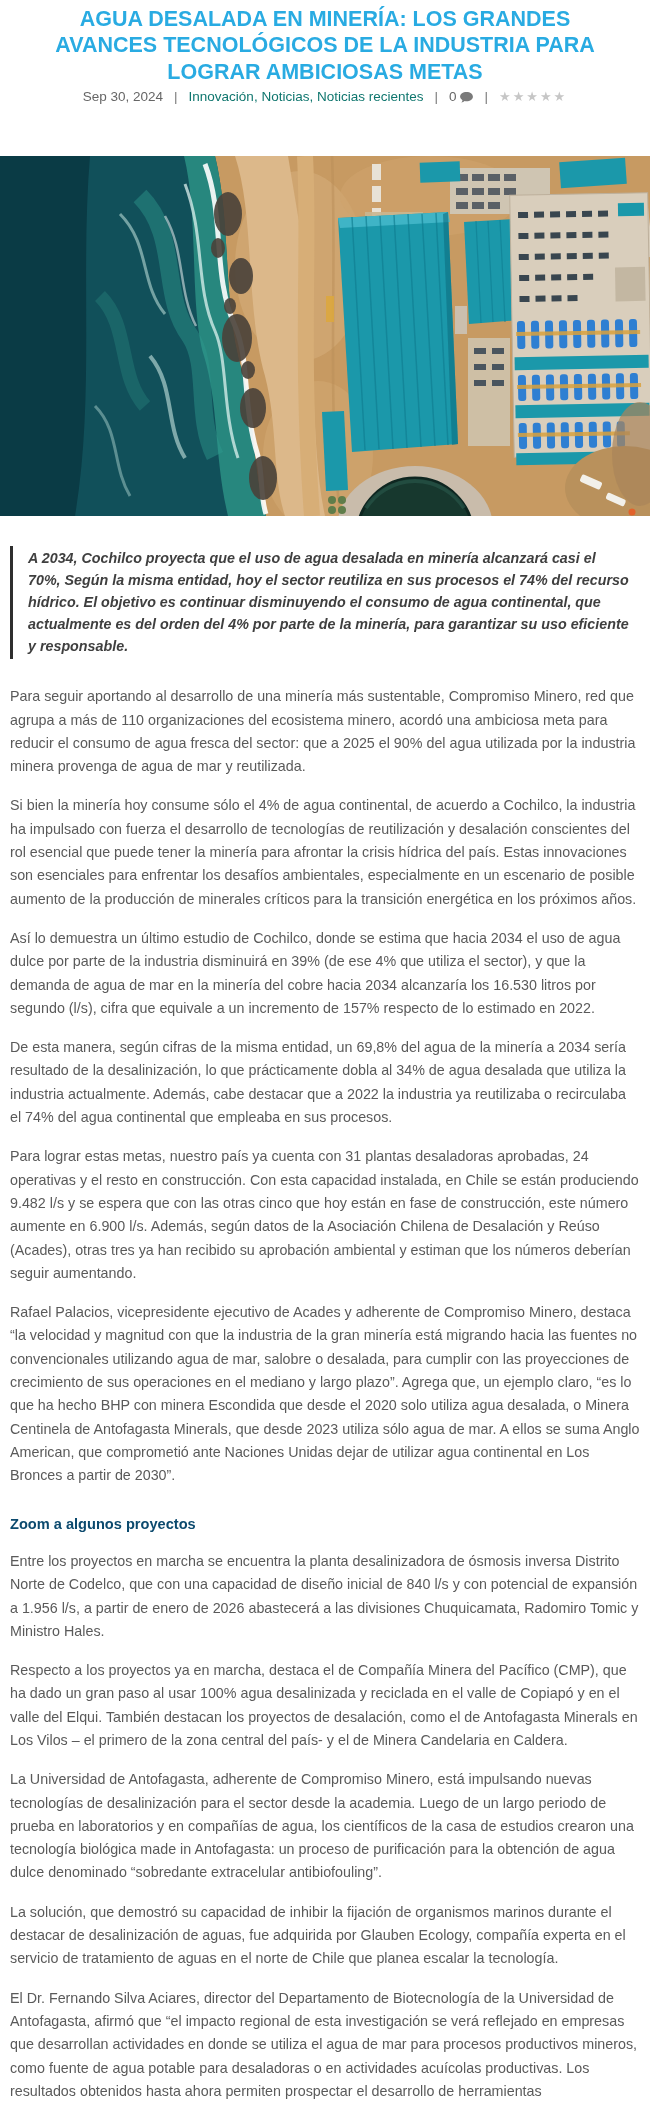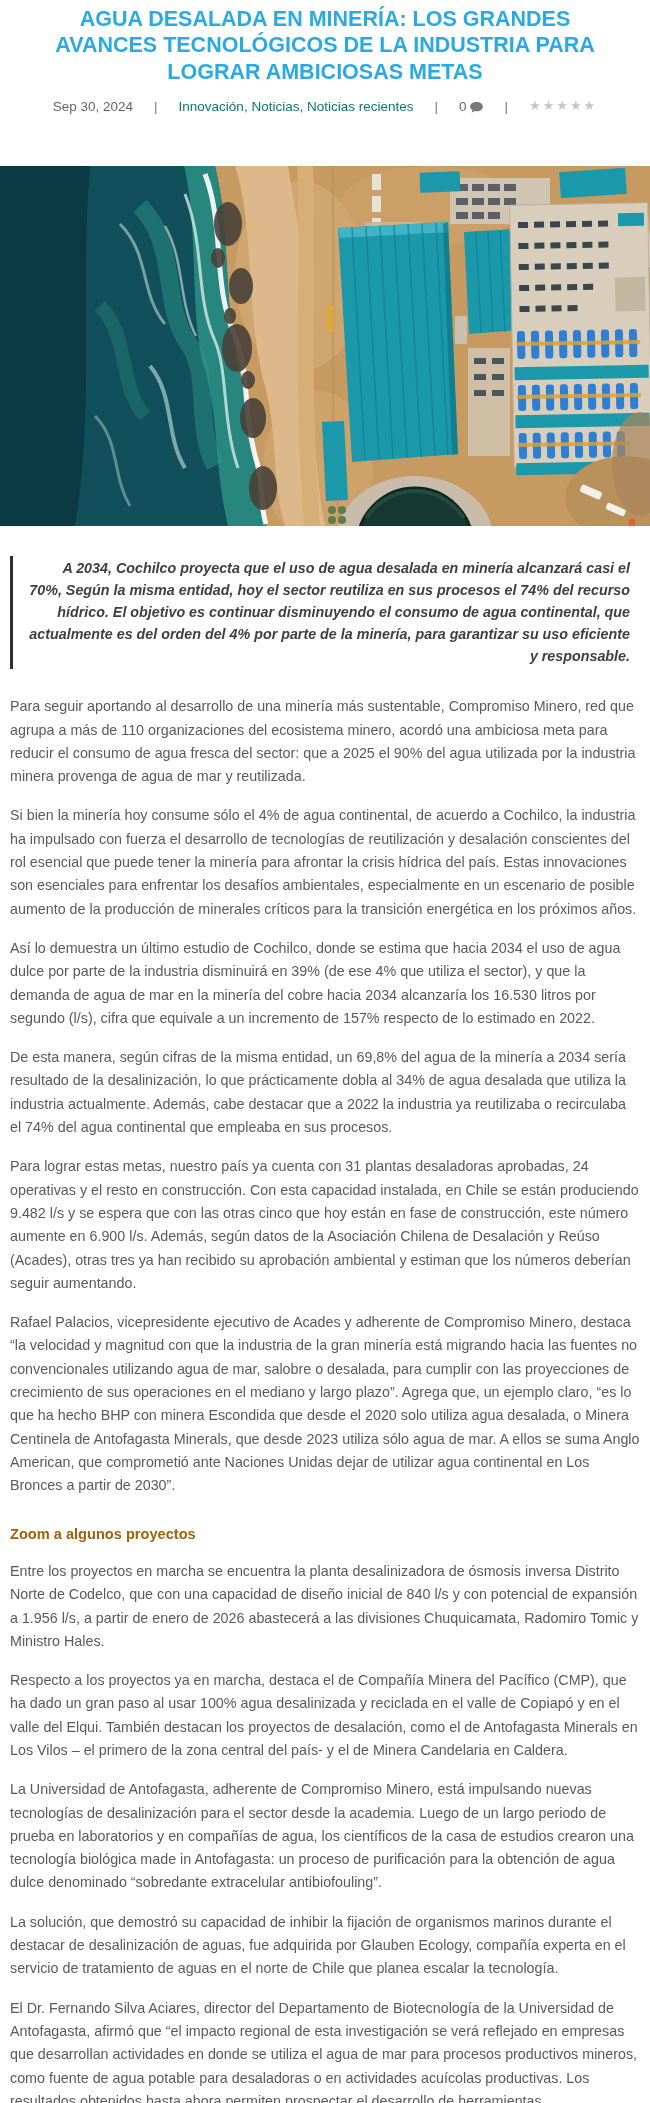--- a/index.html
+++ b/index.html
@@ -16,28 +16,28 @@
   .post-title{
     margin:0 auto;
     max-width:585px;
     text-align:center;
     color:#29abe2;
     font-size:21.5px;
     line-height:1.23;
     font-weight:700;
   }
   .post-meta{
-    margin-top:14px;
+    margin-top:4px;
     text-align:center;
     font-size:13.5px;
     color:#666666;
     display:flex;
     justify-content:center;
-    align-items:flex-start;
-    gap:14px;
+    align-items:center;
+    gap:4px;
   }
   .post-meta .sep{margin:0 7px;color:#777;}
   .meta-link{color:#0f766e;text-decoration:none;cursor:pointer;}
   .comment-count{display:inline-flex;align-items:center;gap:4px;cursor:pointer;}
   .comment-icon-svg{width:13px;height:11px;display:inline-block;}
   .rating{
     color:#c6c6c6;
     font-size:13px;
     letter-spacing:2px;
     cursor:pointer;
@@ -54,34 +54,33 @@
   
   .lead-quote{
     margin:30px 10px 26px 10px;
     padding:2px 10px 2px 15px;
     border-left:3px solid #2e2e2e;
     font-style:italic;
     font-weight:700;
     color:#3f3f3f;
     font-size:14.3px;
     line-height:21.8px;
-    text-align:right;
   }
   
   .post-content{
     padding:0 10px 14px 10px;
     font-size:14.3px;
     line-height:23.3px;
     color:#5a5a5a;
   }
   .post-content p{margin:16px 0 12px 0;}
   .sub-heading{
     font-size:14.6px;
     font-weight:700;
-    color:#a16207;
+    color:#0c4a6e;
     margin:26px 0 12px 0;
     line-height:1.4;
   }
 </style>
 </head>
 <body>
 
 <div class="page">
 
   <header class="post-header">

